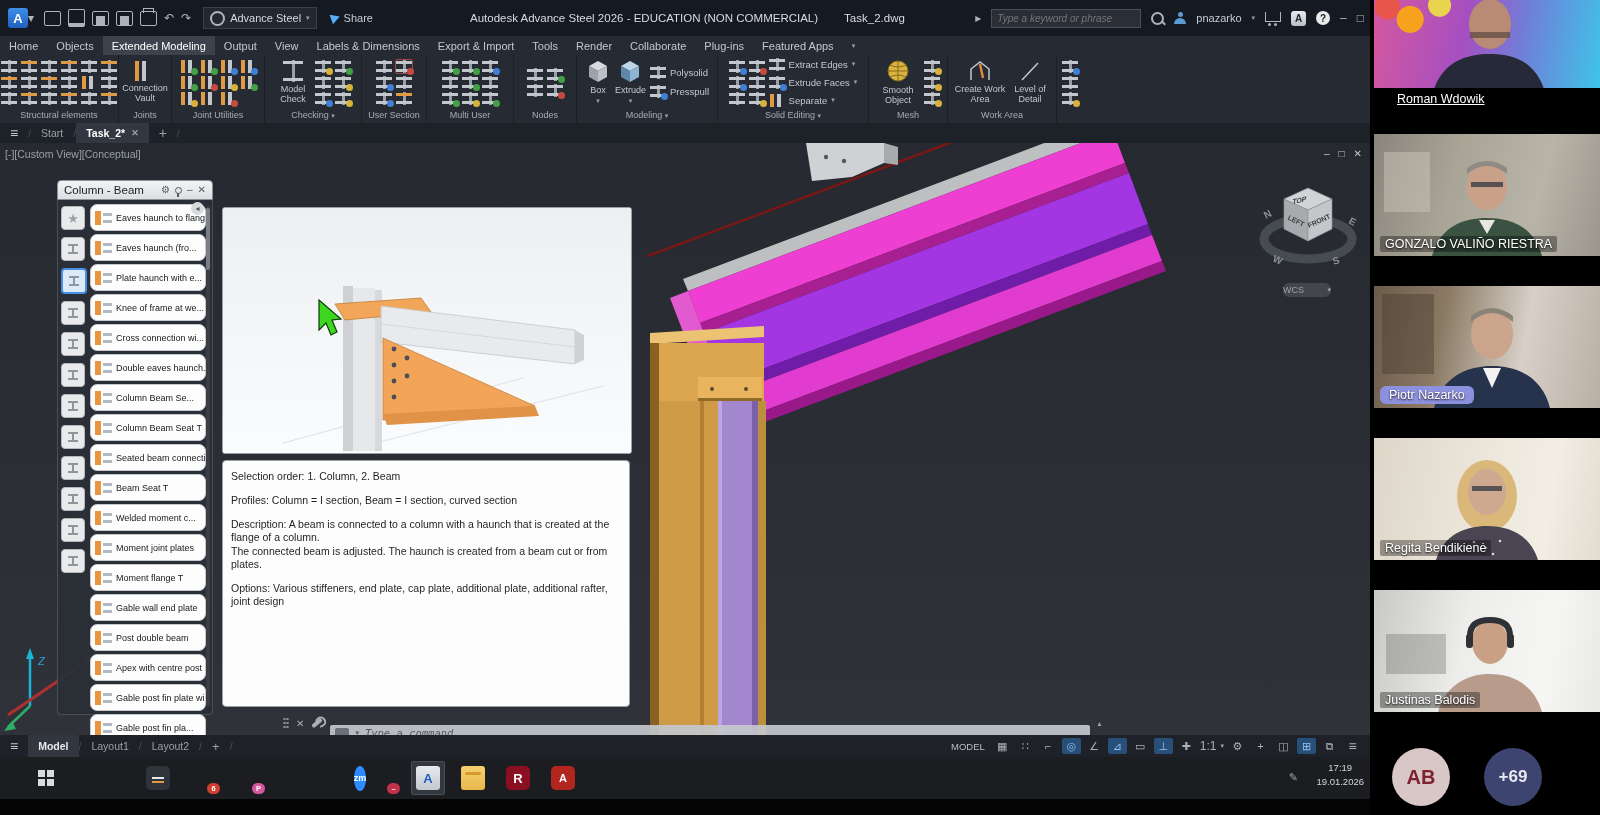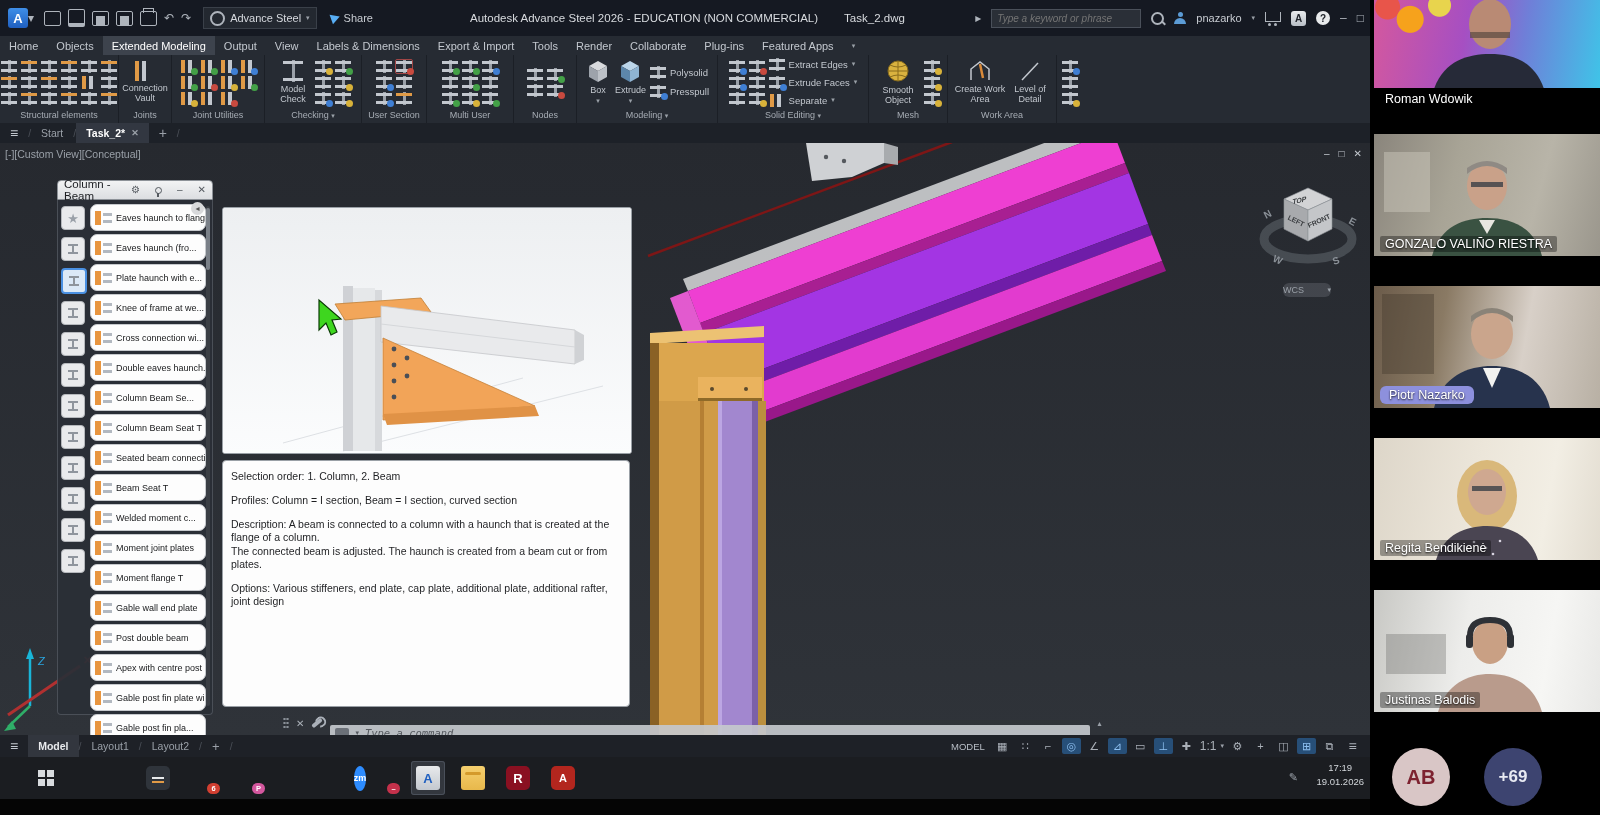--- a/index.html
+++ b/index.html
@@ -77,21 +77,21 @@
   
   .viewport{position:absolute;left:0;top:143px;width:1370px;height:592px;
             background:linear-gradient(#26292f,#2f3339);overflow:hidden;}
   .viewlabel{position:absolute;left:5px;top:5px;color:#9aa0a8;font-size:10.5px;z-index:5;}
   .vpctrl{position:absolute;right:8px;top:5px;color:#c3c8cf;font-size:10px;display:flex;gap:9px;z-index:6;}
   .wcspill{position:absolute;left:1283px;top:140px;width:48px;height:14px;border-radius:6px;background:rgba(160,166,174,.22);
            color:#9aa0a8;font-size:9px;display:flex;align-items:center;justify-content:space-between;gap:19px;z-index:5;}
   
   .palette{position:absolute;left:57px;top:37px;width:156px;height:532px;z-index:8;}
   .ptitle{height:18px;background:linear-gradient(#f2f3f4,#dcdee1);border:1px solid #8d9298;border-radius:4px 4px 0 0;
-          display:flex;align-items:center;font-size:11.5px;color:#1c1e22;padding:0 6px;gap:15px;}
+          display:flex;align-items:center;font-size:11.5px;color:#1c1e22;padding:0 6px;gap:5px;}
   .ptitle .tname{flex:1;}
   .ptico{color:#555a60;font-size:10px;line-height:1;}
   .pin{width:5px;height:5px;border:1.5px solid #555a60;border-radius:50%;position:relative;}
   .pin::after{content:"";position:absolute;left:1px;top:5px;width:1.5px;height:4px;background:#555a60;}
   .pbody{position:relative;height:514px;background:rgba(43,47,54,.94);border:1px solid #4a4f57;border-top:none;border-radius:0 0 4px 4px;}
   .catstrip{position:absolute;left:3px;top:6px;display:flex;flex-direction:column;gap:7px;}
   .cat{width:22px;height:22px;background:#e9eaec;border:1px solid #b5b8bc;border-radius:4px;position:relative;
        display:flex;align-items:center;justify-content:center;}
   .cat::before{content:"";position:absolute;inset:6px;background:
     linear-gradient(#8f959d,#8f959d) 0 0/100% 2px no-repeat,
@@ -151,21 +151,21 @@
   .penic{position:absolute;right:72px;top:14px;color:#9aa0a8;font-size:11px;transform:rotate(0deg);}
   
   .bottomstrip{position:absolute;left:0;top:799px;width:1600px;height:16px;background:#050505;}
   
   #sidebar{position:absolute;right:0;top:0;width:230px;height:815px;background:#000;}
   .tile{position:absolute;left:4px;width:226px;}
   .tvideo{position:relative;width:226px;overflow:hidden;}
   .pname{position:absolute;left:6px;bottom:4px;color:#fff;font-size:12.5px;text-shadow:0 1px 2px rgba(0,0,0,.9);
          background:rgba(0,0,0,.35);padding:1px 5px;border-radius:2px;white-space:nowrap;}
   .pname.badge-active{background:#8d90dd;border-radius:6px;padding:2px 9px;}
-  .pname.below{position:static;display:inline-block;margin:3px 0 0 6px;background:transparent;}
+  .pname.below{position:static;display:inline-block;margin:3px 0 0 18px;background:transparent;text-decoration:underline;}
   .av{position:absolute;width:58px;height:58px;border-radius:50%;display:flex;align-items:center;justify-content:center;
       font-weight:bold;}
 </style>
 </head>
 <body>
 
 <div id="screen">
   <div id="app">
 
     <div class="titlebar">

